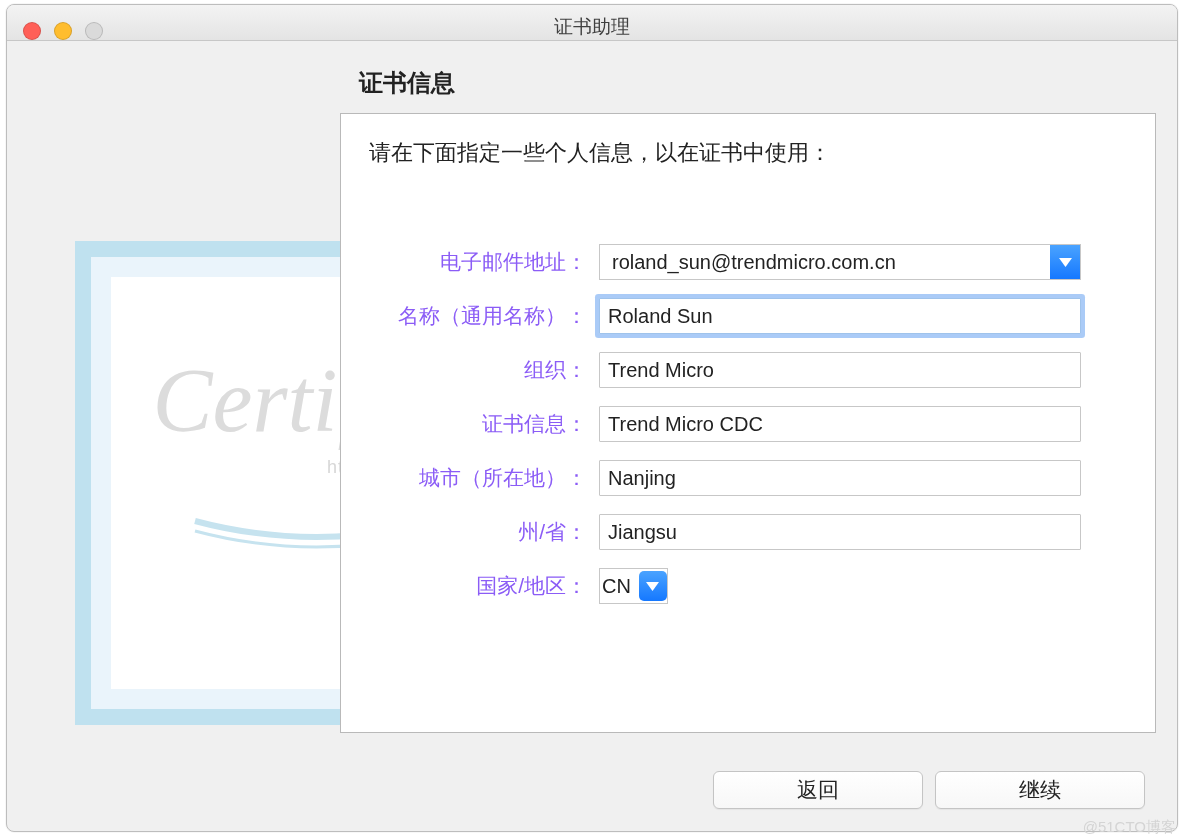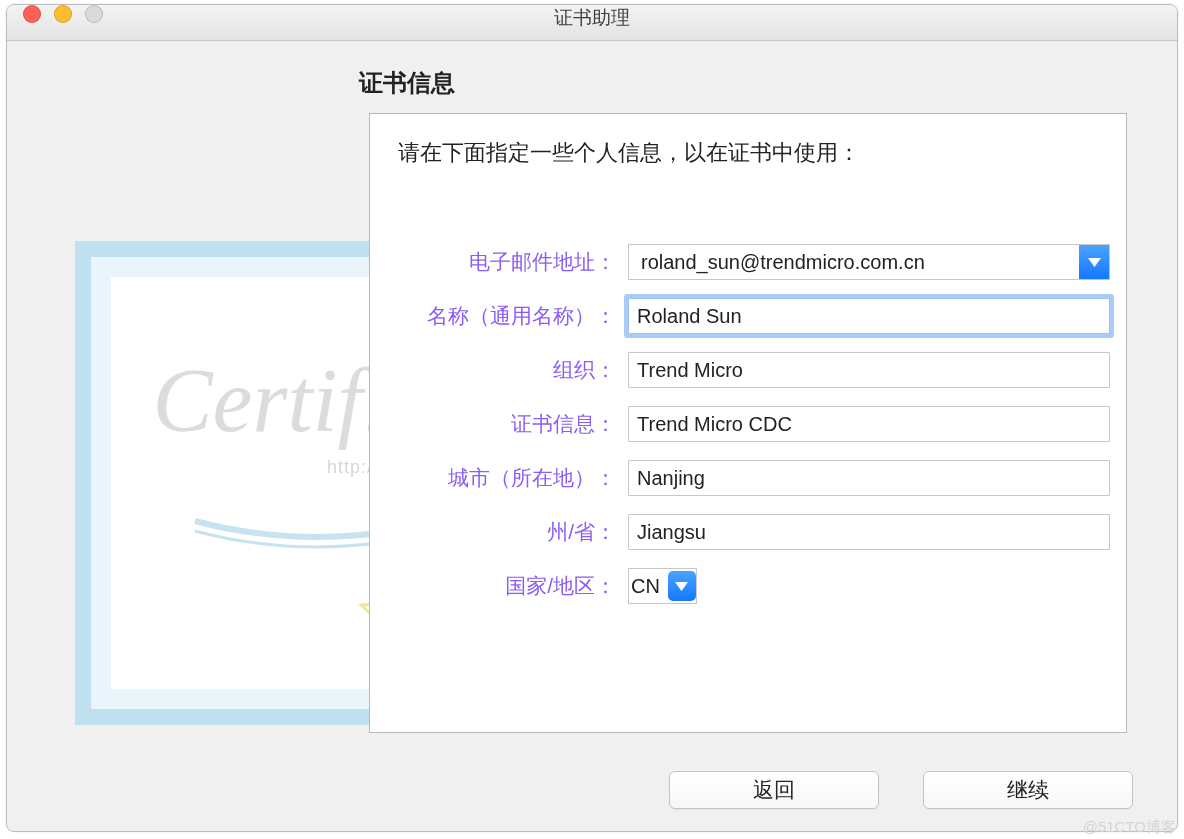--- a/index.html
+++ b/index.html
@@ -21,21 +21,21 @@
     border-radius: 8px;
     background: #f0f0f0;
     overflow: hidden;
     box-shadow: 0 0 0 1px rgba(0,0,0,0.03);
   }
   .titlebar {
     height: 36px;
     background: linear-gradient(#f3f3f3, #e4e4e4);
     border-bottom: 1px solid #c7c7c7;
     display: flex;
-    align-items: flex-start;
+    align-items: flex-end;
     position: relative;
   }
   .traffic-lights {
     display: flex;
     gap: 13px;
     margin-left: 16px;
   }
   .tl-btn {
     width: 18px; height: 18px;
     border-radius: 50%;
@@ -59,22 +59,22 @@
   }
   .section-title {
     position: absolute;
     left: 352px; top: 26px;
     font-size: 24px;
     font-weight: 700;
     color: #222;
   }
   .panel {
     position: absolute;
-    left: 362px; top: 72px;
-    width: 758px; height: 620px;
+    left: 333px; top: 72px;
+    width: 816px; height: 620px;
     background: #fff;
     border: 1px solid #b9b9b9;
   }
   .panel-instr {
     position: absolute;
     left: 28px; top: 24px;
     font-size: 22px;
     color: #222;
   }
   .form {
@@ -147,23 +147,23 @@
     display:flex;align-items:center;justify-content:center;
   }
   .cert-img {
     position: absolute;
     left: 68px; top: 200px;
     width: 554px; height: 484px;
     pointer-events: none;
   }
   .buttons {
     position: absolute;
-    right: 44px; bottom: 22px;
-    display: flex;
-    gap: 44px;
+    right: 32px; bottom: 22px;
+    display: flex;
+    gap: 12px;
     padding-left: 36px;
   }
   .btn {
     width: 210px; height: 38px;
     background: linear-gradient(#ffffff,#f7f7f7);
     border: 1px solid #c4c4c4;
     border-radius: 6px;
     font-size: 21px;
     color: #222;
     display: flex; align-items: center; justify-content: center;

